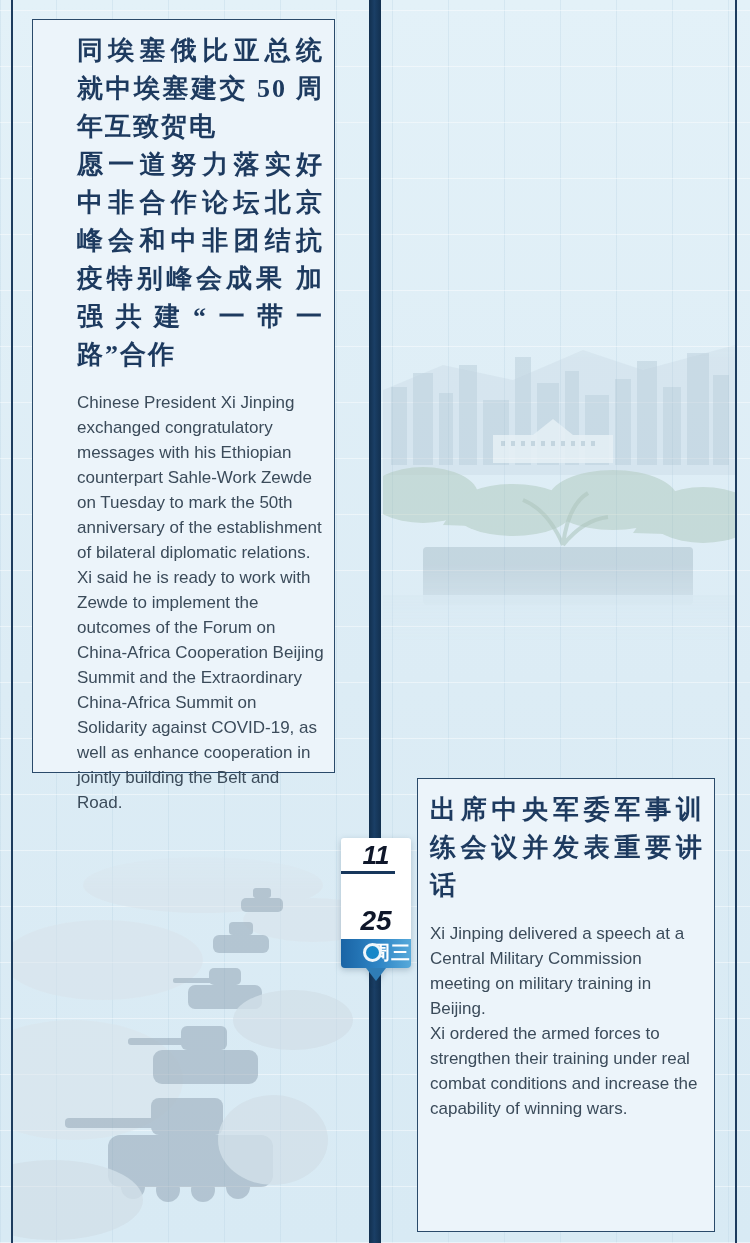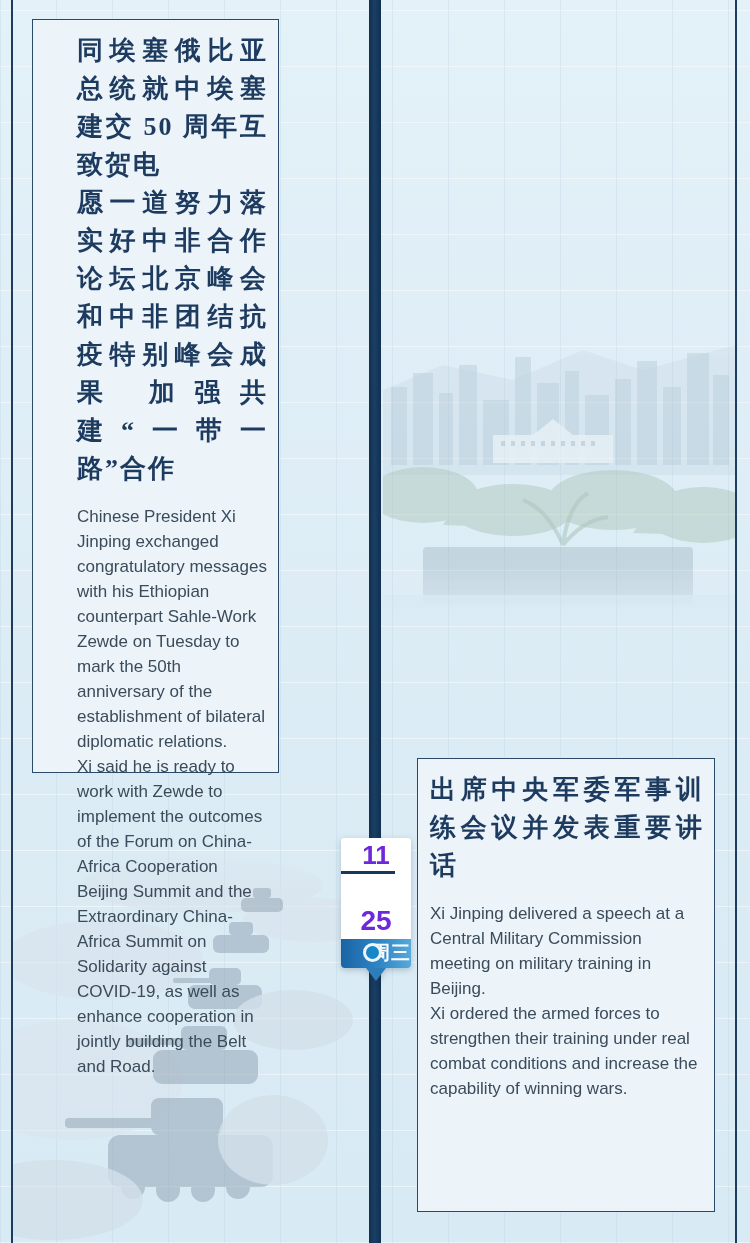--- a/index.html
+++ b/index.html
@@ -56,22 +56,22 @@
     background: linear-gradient(90deg, #12304f 0%, #1a3f66 45%, #12304f 100%);
   }
 
   
   .card {
     position: absolute;
     background: #ecf4fa;
     border: 1.5px solid #2a4a6a;
     padding: 12px 10px 10px 12px;
   }
-  .card-left  { left: 32px;  top: 19px;  width: 247px; height: 754px; padding-left: 44px; }
-  .card-right { left: 417px; top: 758px; width: 298px; height: 454px; }
+  .card-left  { left: 32px;  top: 19px;  width: 303px; height: 754px; padding-left: 44px; }
+  .card-right { left: 417px; top: 778px; width: 298px; height: 454px; }
 
   .headline p {
     font-family: "Liberation Serif", "DejaVu Serif", serif;
     font-size: 26px;
     line-height: 38px;
     font-weight: 700;
     letter-spacing: 2px;
     color: #1d3a5f;
     text-align: justify;
   }
@@ -92,23 +92,24 @@
   }
   .date-box {
     background: #ffffff;
     border-radius: 3px 3px 0 0;
     padding: 4px 0 3px 0;
     text-align: center;
   }
   .date-month, .date-day {
     font-family: "Liberation Sans", sans-serif;
     font-weight: 700;
-    color: #6d28d9;
+    color: #0f172a;
     line-height: 1.05;
     display: block;
+    font-style: italic;
   }
   .date-month { font-size: 26px; }
   .date-day   { font-size: 28px; margin-top: 32px; }
   .frac-line {
     display: block;
     width: 54px;
     height: 0;
     border-top: 3px solid #17375c;
     margin: 2px auto 2px 0;
   }

